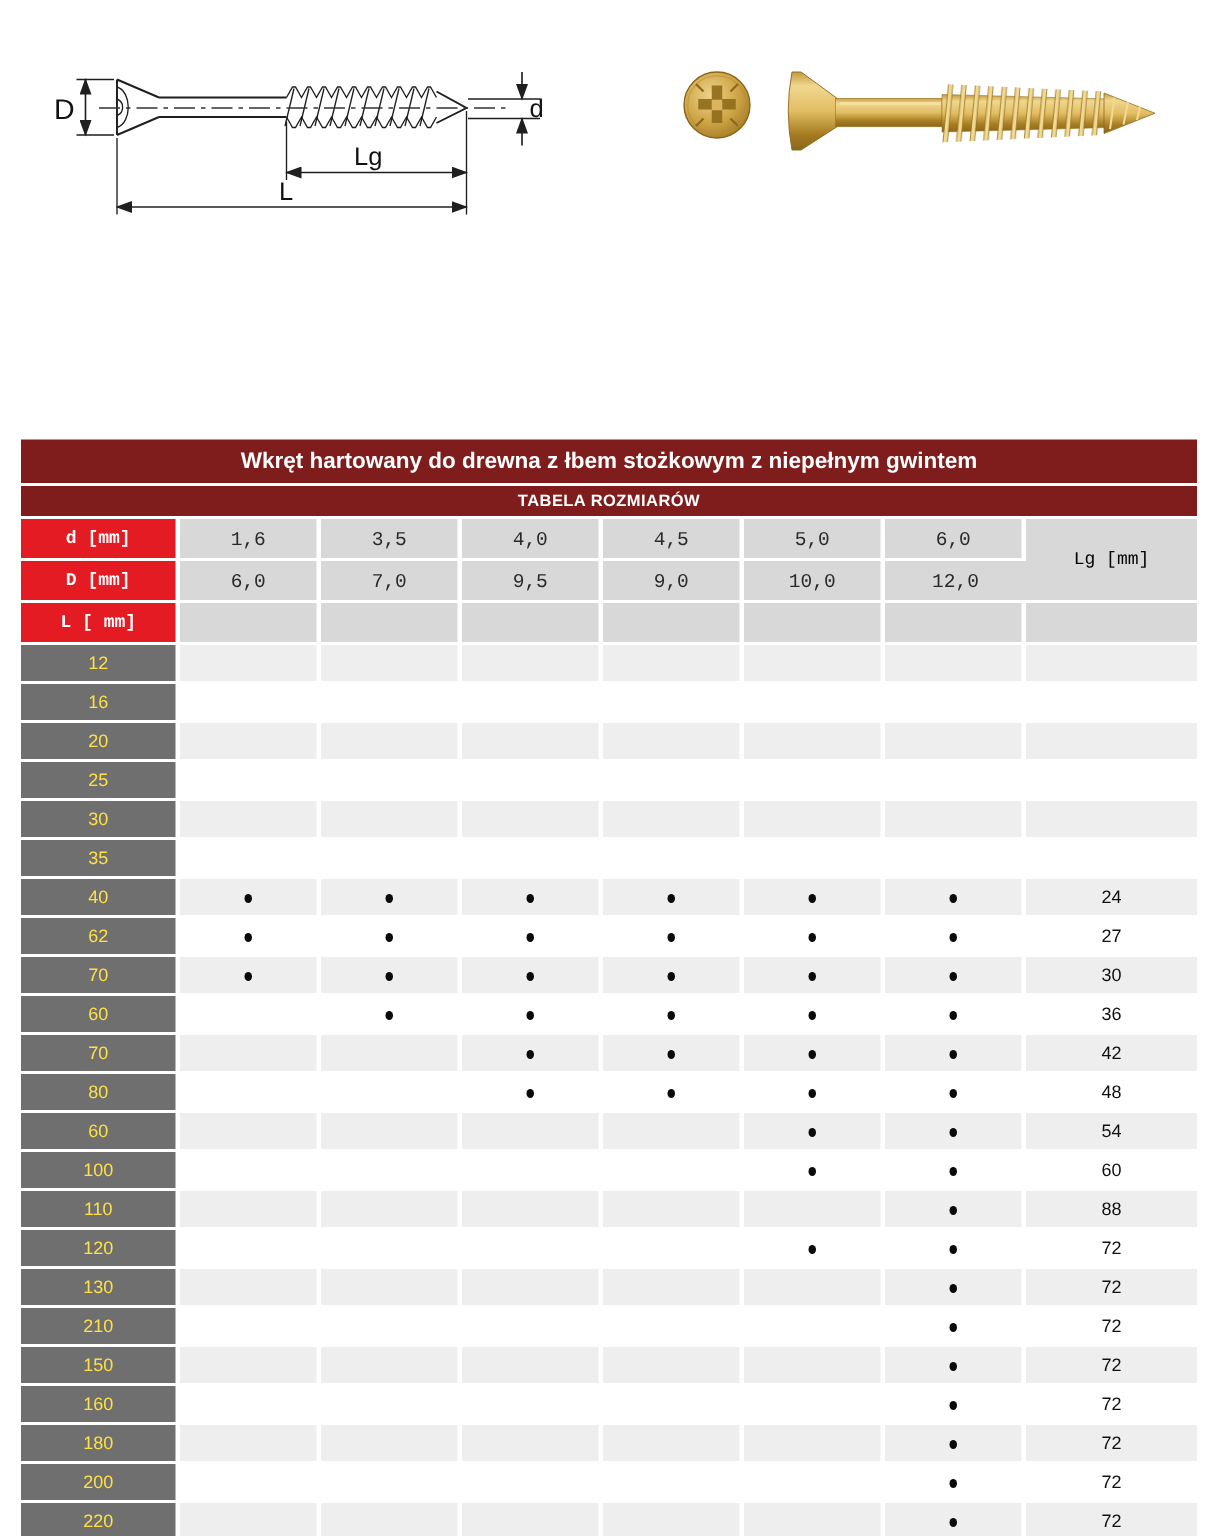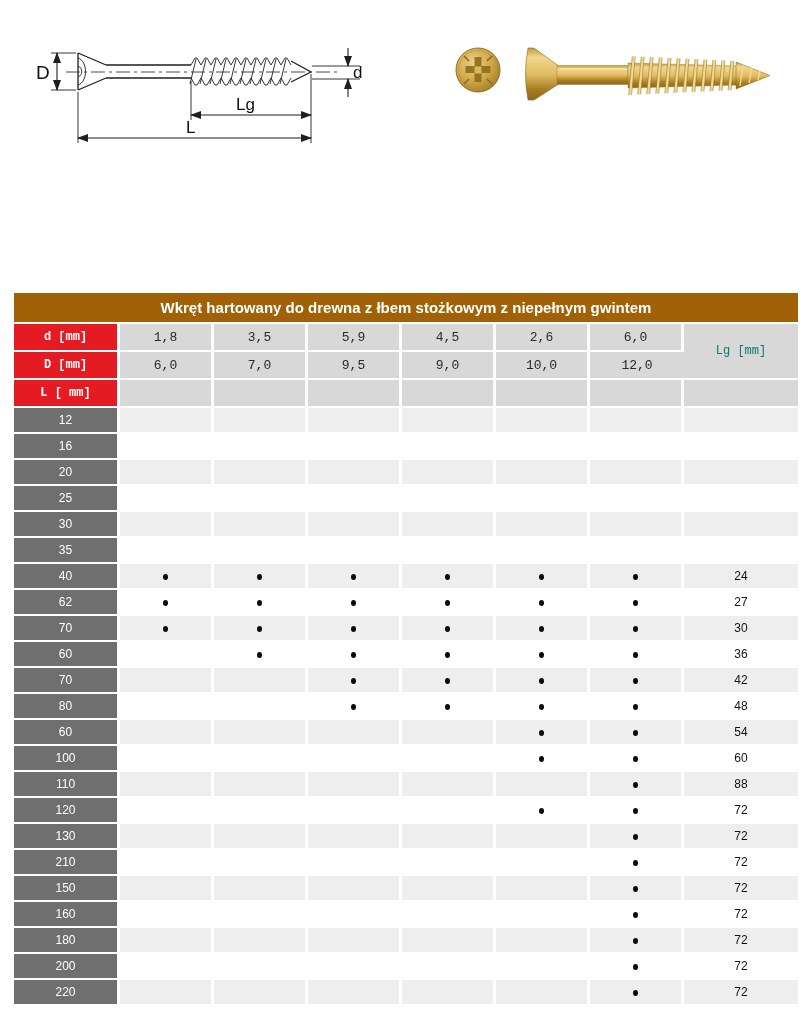--- a/index.html
+++ b/index.html
@@ -5,36 +5,36 @@
   html,body{margin:0;padding:0;}
   body{
     width:812px;height:1024px;position:relative;overflow:hidden;
     background:#ffffff;font-family:"Liberation Sans",sans-serif;
   }
   
   .drawing{position:absolute;left:18px;top:28px;}
   .photo{position:absolute;left:440px;top:35px;}
   
   .tablewrap{position:absolute;left:14px;top:293px;width:784px;}
-  .bar{width:100%;background:#a16207;color:#ffffff;text-align:center;}
+  .bar{width:100%;background:#7f1d1d;color:#ffffff;text-align:center;}
   .bar.title{height:29px;line-height:29px;font-size:15px;font-weight:bold;}
   .bar.subtitle{height:20px;line-height:20px;font-size:11px;font-weight:bold;margin-top:2px;letter-spacing:.3px;}
   table{width:784px;table-layout:fixed;border-collapse:separate;border-spacing:0;}
   td{
     box-sizing:border-box;padding:0;margin:0;
     border-top:2px solid #ffffff;border-right:3px solid #ffffff;
     text-align:center;vertical-align:middle;overflow:hidden;
   }
   tr td:last-child{border-right:0;}
   .hrow td{height:28px;font-family:Liberation Mono, monospace;}
   .red{background:#e41b23;color:#ffffff;font-size:12px;font-weight:bold;}
   .hcell{background:#d8d8d8;color:#2a2a2a;font-size:13px;}
-  .lghead{font-size:12px;color:#0f766e;}
+  .lghead{font-size:12px;color:#000000;}
   tbody.data td{height:26px;font-size:12px;color:#111111;}
-  tbody.data .rowhead{background:#6f6f6f;color:#ffffff;}
+  tbody.data .rowhead{background:#6f6f6f;color:#fde047;}
   tbody.data tr:nth-child(odd) .dotcell,
   tbody.data tr:nth-child(odd) .lgcell{background:#efeeee;}
   tbody.data tr:nth-child(even) .dotcell,
   tbody.data tr:nth-child(even) .lgcell{background:#ffffff;}
   .dot{display:inline-block;width:5px;height:6px;border-radius:50%;background:#0a0a0a;vertical-align:middle;}
   .dim{stroke:#1f1f1f;stroke-width:1.1;fill:none;}
   .outline{stroke:#1f1f1f;stroke-width:1.3;fill:none;}
   .thin{stroke:#1f1f1f;stroke-width:0.9;fill:none;}
   .dimtext{font-family:"Liberation Sans",sans-serif;fill:#111;}
 </style>
@@ -125,35 +125,36 @@
     <polygon points="188,28 300,31 312,40.5 300,50 188,53" fill="url(#gSide)" stroke="#9a7322" stroke-width="0.4"></polygon>
     <rect x="188" y="19" width="108" height="42" fill="url(#pthread)" clip-path="url(#threadclip)"></rect>
     <polygon points="296,27 330,40.5 296,54" fill="url(#gSide)" stroke="#8a6418" stroke-width="0.5"></polygon>
     <path d="M303,30 L300,51 M312,33 L309,48 M320,36 L318,45" stroke="#f1d990" stroke-width="1.4" fill="none"></path>
     <path d="M120,34 L187,34" stroke="#f6e3a6" stroke-width="2" opacity="0.8"></path>
   </g>
 </svg>
 
 <div class="tablewrap">
   <div class="bar title">Wkręt hartowany do drewna z łbem stożkowym z niepełnym gwintem</div>
+  <div class="bar subtitle">TABELA ROZMIARÓW</div>
 
   <table>
     <colgroup>
       <col style="width:106px">
       <col span="6" style="width:94px">
       <col style="width:114px">
     </colgroup>
     <tbody>
       <tr class="hrow">
         <td class="red">d [mm]</td>
-        <td class="hcell">1,8</td>
+        <td class="hcell">1,6</td>
         <td class="hcell">3,5</td>
-        <td class="hcell">5,9</td>
+        <td class="hcell">4,0</td>
         <td class="hcell">4,5</td>
-        <td class="hcell">2,6</td>
+        <td class="hcell">5,0</td>
         <td class="hcell">6,0</td>
         <td class="hcell lghead" rowspan="2">Lg [mm]</td>
       </tr>
       <tr class="hrow">
         <td class="red">D [mm]</td>
         <td class="hcell">6,0</td>
         <td class="hcell">7,0</td>
         <td class="hcell">9,5</td>
         <td class="hcell">9,0</td>
         <td class="hcell">10,0</td>

